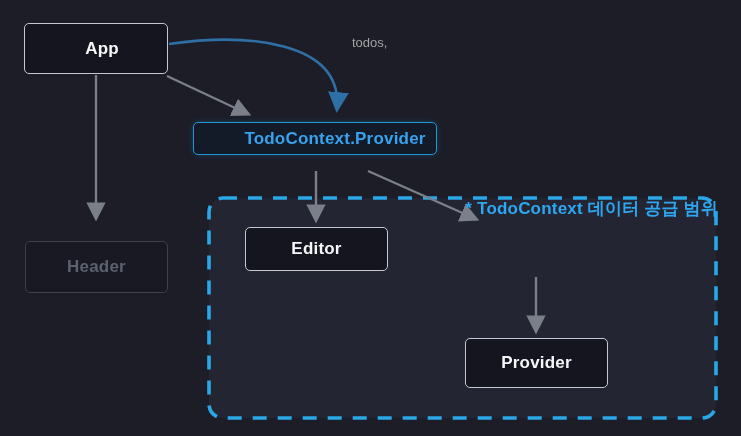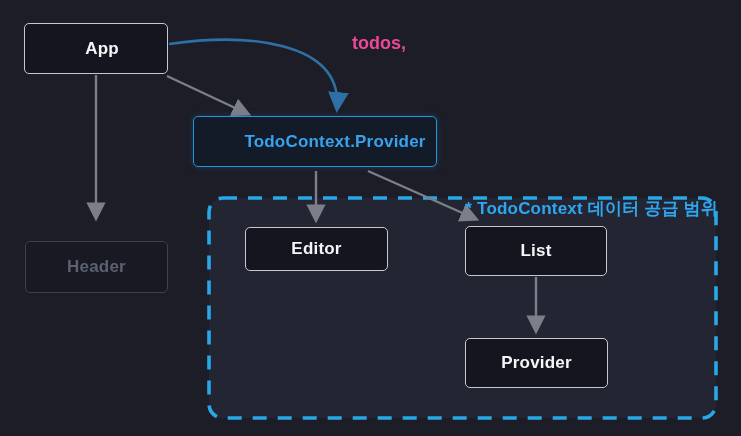--- a/index.html
+++ b/index.html
@@ -44,35 +44,35 @@
     background: #181923;
   }
   .node.provider {
     border-color: #2196d8;
     color: #38a2ee;
     background: #141b28;
     box-shadow: 0 0 6px rgba(41, 150, 216, 0.25);
   }
   #node-app      { left: 24px;  top: 23px;  width: 144px; height: 51px; padding-left: 12px; }
   #node-header   { left: 25px;  top: 226px; width: 143px; height: 52px; margin-top: 15px; }
-  #node-provider { left: 193px; top: 116px; width: 244px; height: 51px; padding-left: 40px; }
+  #node-provider { left: 193px; top: 122px; width: 244px; height: 33px; padding-left: 40px; }
   #node-editor   { left: 245px; top: 227px; width: 143px; height: 44px; }
   #node-list     { left: 465px; top: 226px; width: 142px; height: 50px; }
   #node-todoitem { left: 465px; top: 338px; width: 143px; height: 50px; }
 
   .scope-svg { z-index: 1; }
   .arrow-svg { z-index: 2; }
 
   .props-note {
     position: absolute;
     left: 352px;
     top: 29px;
-    color: #ec4899;
-    font-size: 18px;
-    font-weight: 700;
+    color: #a3a3a3;
+    font-size: 13px;
+    font-weight: 400;
     line-height: 28px;
     z-index: 3;
     white-space: nowrap;
   }
   .scope-note {
     position: absolute;
     left: 433px;
     top: 157px;
     width: 285px;
     text-align: right;
@@ -126,23 +126,20 @@
   </div>
 
   <div class="node provider" id="node-provider">
     <span>TodoContext.Provider</span>
   </div>
 
   <div class="node" id="node-editor">
     <span>Editor</span>
   </div>
 
-  <div class="node" id="node-list">
-    <span>List</span>
-  </div>
 
   <div class="node" id="node-todoitem">
     <span>Provider</span>
   </div>
 
   <div class="props-note">
     <div>todos,</div>
   </div>
 
   <div class="scope-note">* TodoContext 데이터 공급 범위</div>

